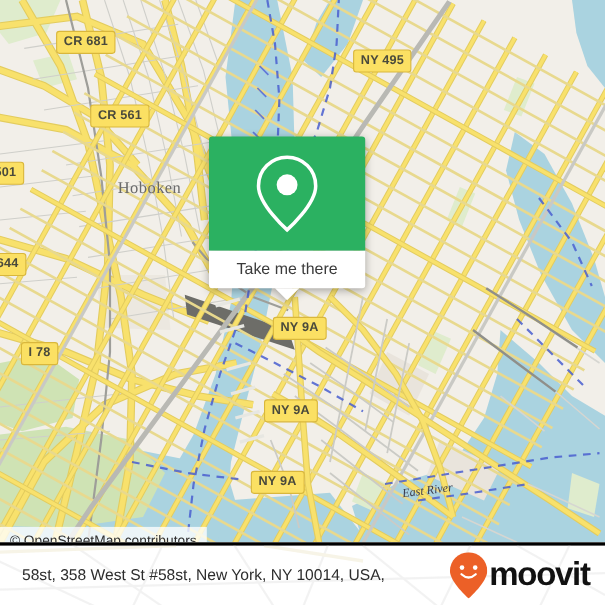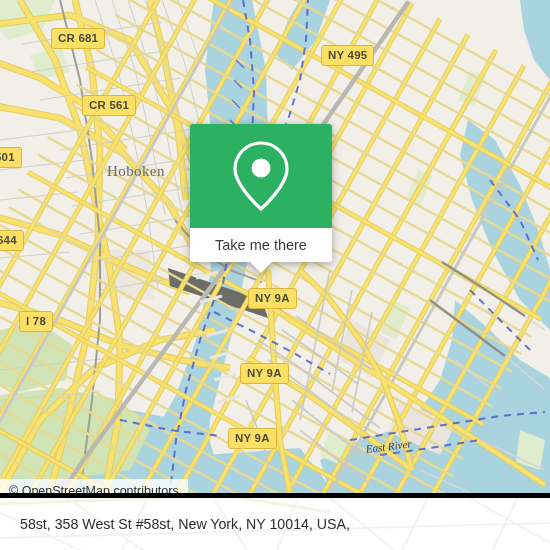--- a/index.html
+++ b/index.html
@@ -73,21 +73,21 @@
     background: rgba(255,255,255,.78);
     display: flex; align-items: center; padding: 0 9px;
     font-size: 12.5px; color: #2f2f2f; margin-top: 10px;
   }
 
   
   #bottombar {
     position: absolute; left: 0; top: 493px; width: 550px; height: 57px;
     background: #ffffff; overflow: hidden;
     display: flex; align-items: center;
-    border-top: 5px solid #000000;
+    border-top: 3px solid #000000;
   }
   #bottombar-bg { position: absolute; left: 0; top: 0; width: 550px; height: 57px; opacity: .5; }
   #address {
     position: relative; z-index: 2;
     padding-left: 20px; width: 410px;
     font-size: 14.2px; line-height: 20px; color: #2d2d2d;
   }
   #logo {
     position: relative; z-index: 2;
     display: flex; align-items: center; gap: 2px;
@@ -421,15 +421,25 @@
       <g stroke="#efe9cf" stroke-width="3" fill="none">
         <path d="M0 6 L160 0"></path>
           <path d="M240 0 L330 14"></path>
       </g>
     </svg>
 
     <div id="address">
       <div>58st, 358 West St #58st, New York, NY 10014, USA,</div>
     </div>
 
+    <div id="logo">
+      <svg width="34" height="42" viewBox="0 0 34 42">
+        <path d="M17 0 C7.6 0 0 7.6 0 17 C0 27 17 42 17 42 C17 42 34 27 34 17
+                 C34 7.6 26.4 0 17 0 Z" fill="#ec6027"></path>
+        <circle cx="11" cy="14" r="2.1" fill="#ffffff"></circle>
+        <circle cx="23" cy="14" r="2.1" fill="#ffffff"></circle>
+        <path d="M10.5 20 Q17 26 23.5 20" stroke="#ffffff" stroke-width="2" fill="none" stroke-linecap="round"></path>
+      </svg>
+      <span id="logo-word">moovit</span>
+    </div>
   </div>
 
 </div>
 
 </body></html>

